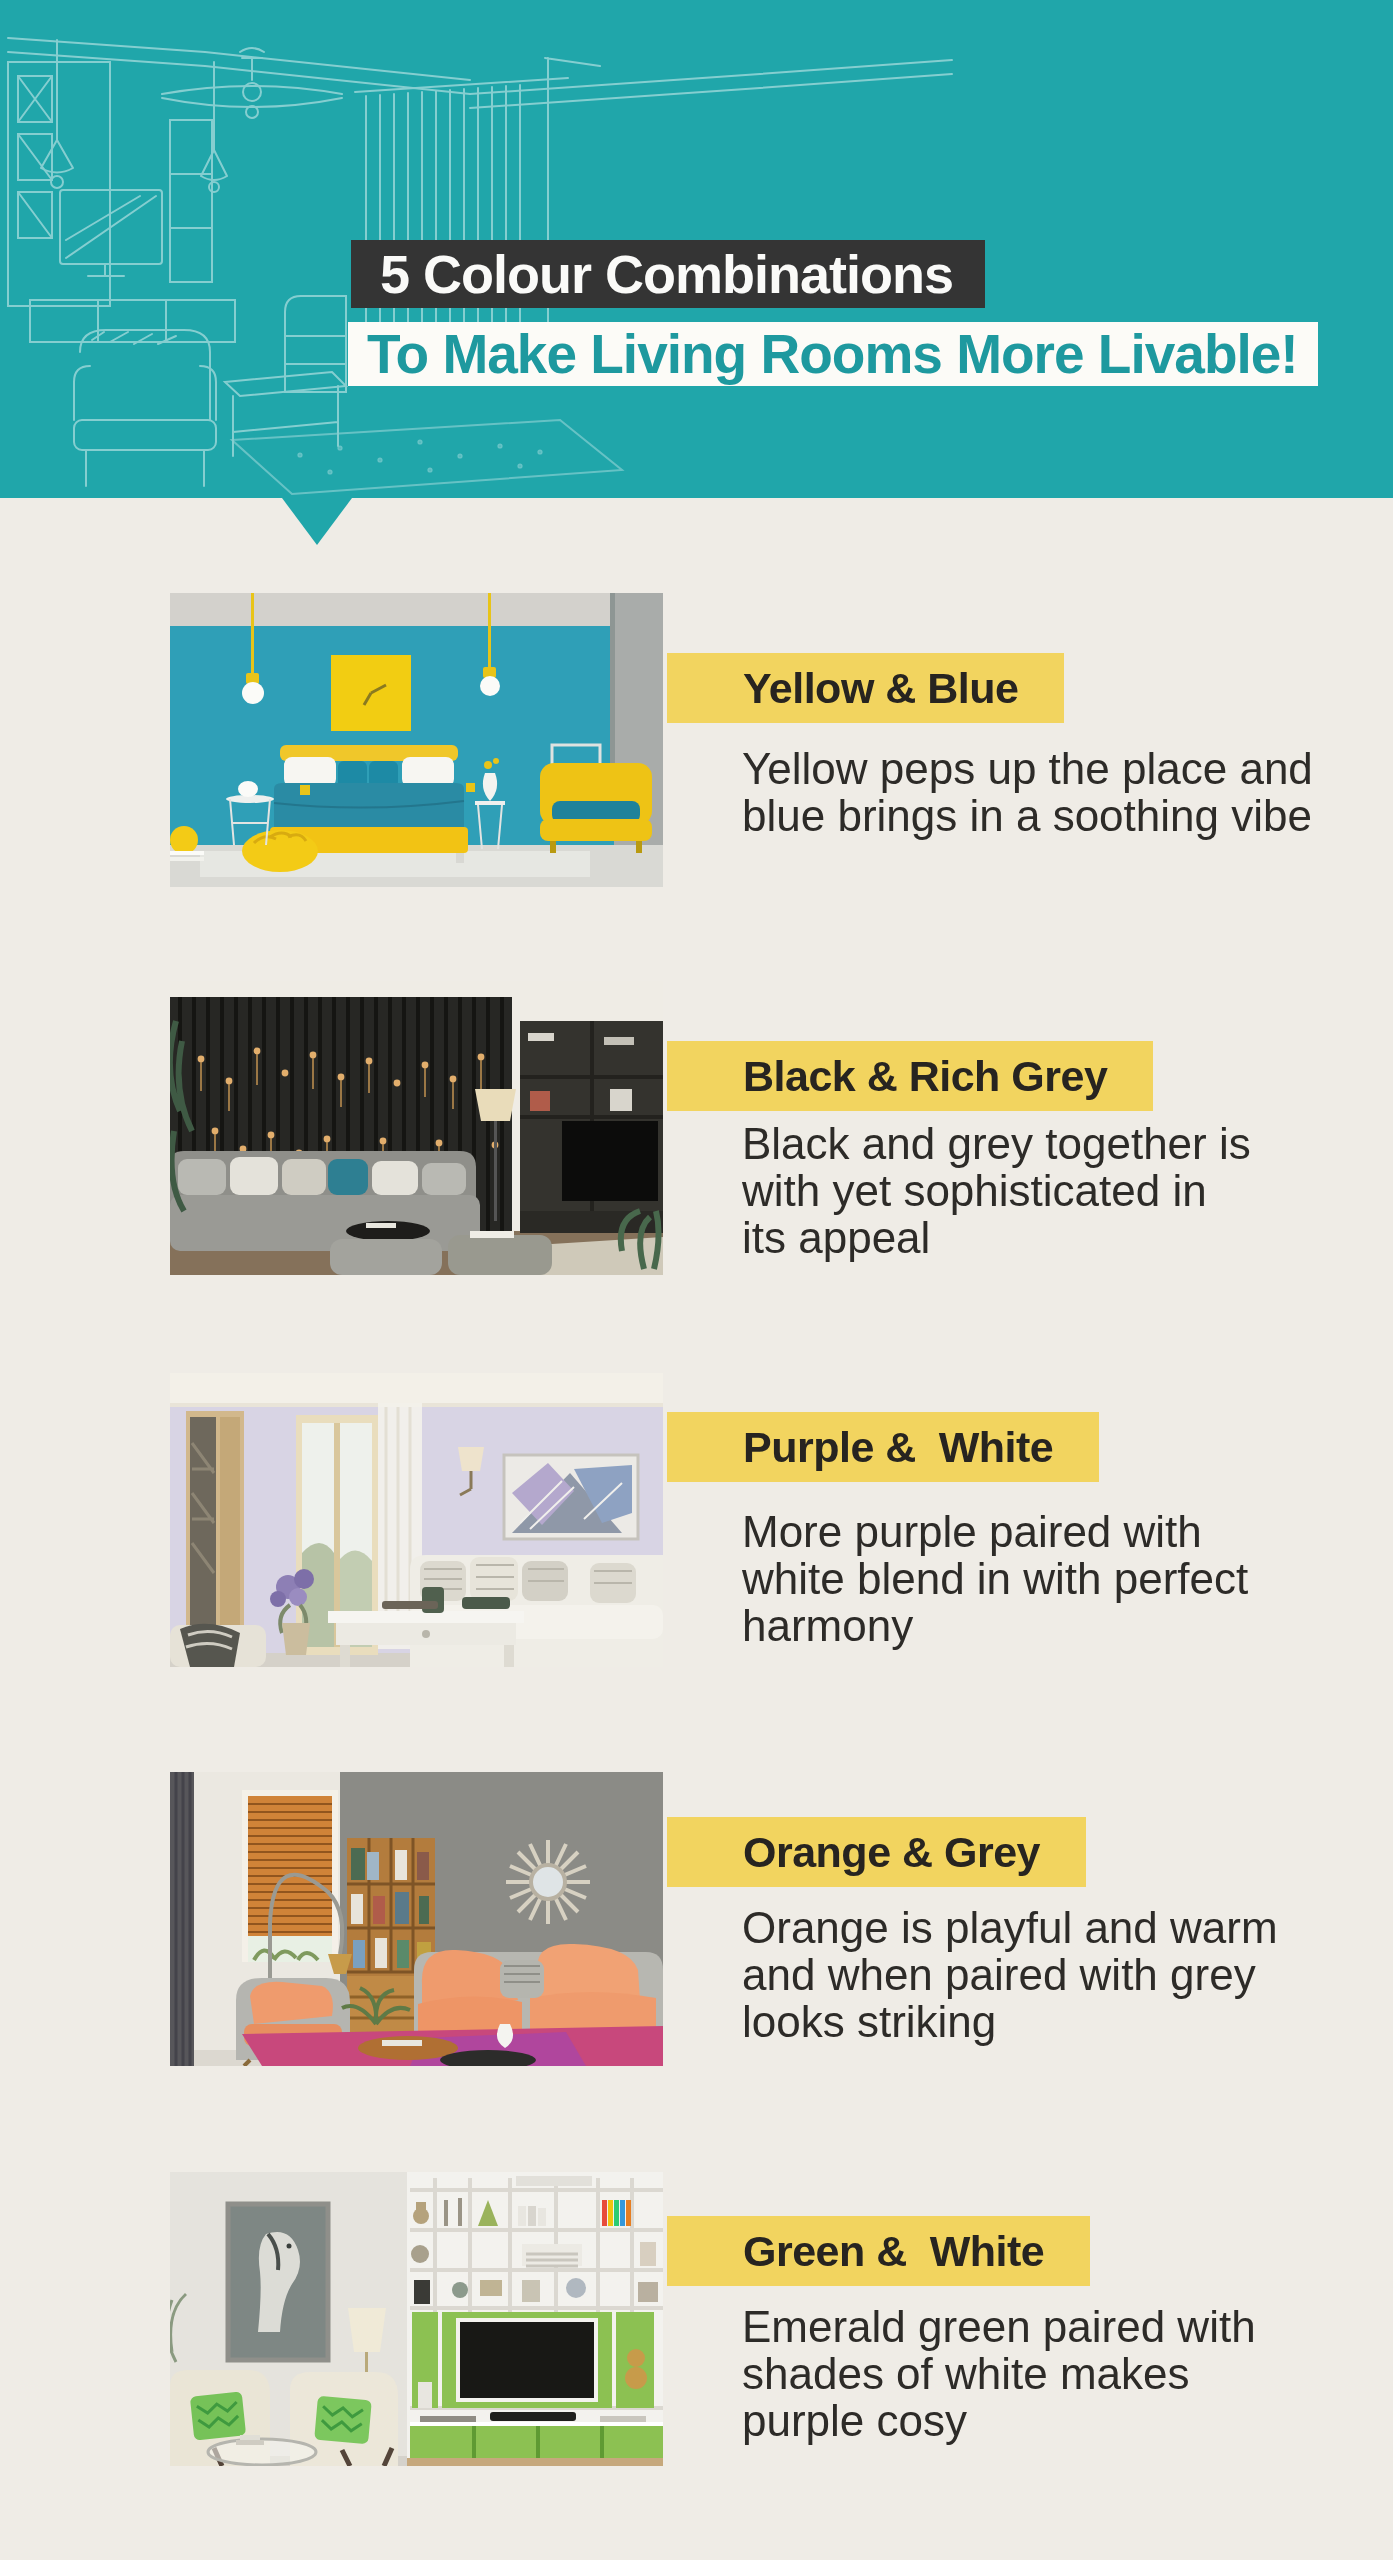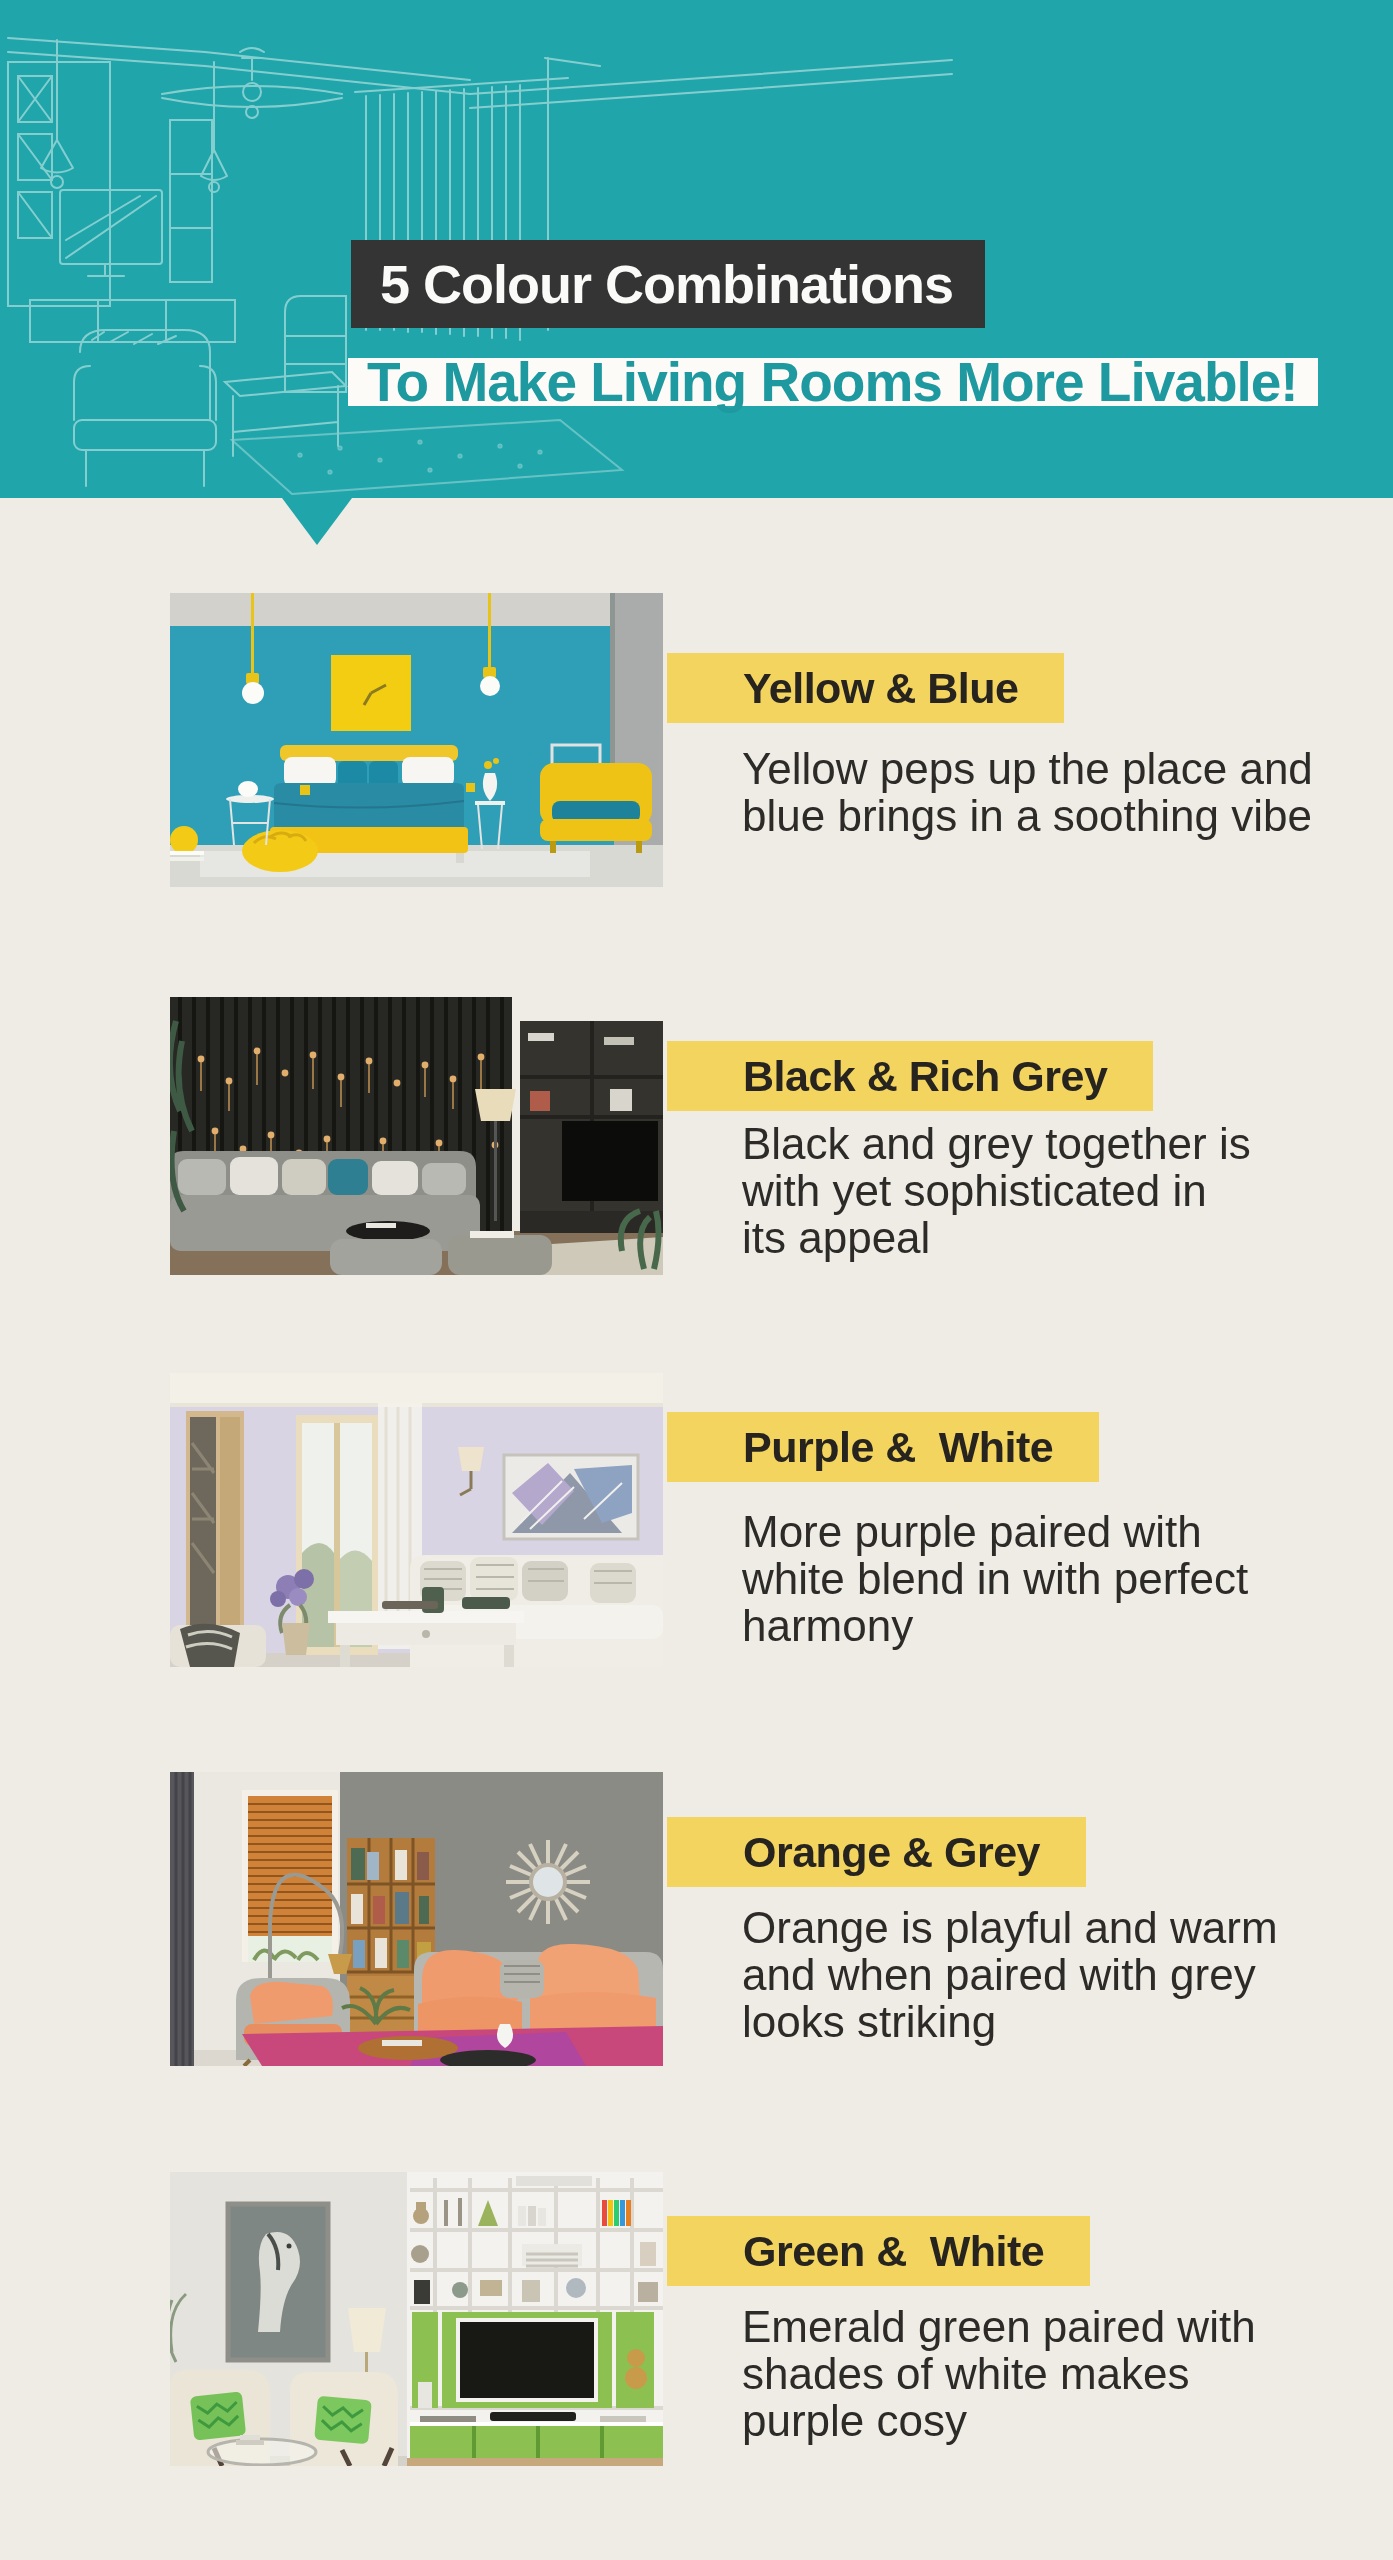--- a/index.html
+++ b/index.html
@@ -15,25 +15,25 @@
 
   .logo{position:absolute;top:26px;right:48px;display:flex;align-items:flex-start;}
   .logo-icon{display:block;}
   .logo-text{margin-left:16px;margin-top:26px;}
   .brand{color:#ffffff;font-size:40px;letter-spacing:1px;line-height:1;white-space:nowrap;}
   .brand .bold{font-weight:700;}
   .brand .light{font-weight:400;opacity:.96;}
   .tagline{color:rgba(255,255,255,.88);font-size:16px;font-style:italic;font-weight:600;
            letter-spacing:3px;margin-top:8px;white-space:nowrap;}
 
-  .bar1{position:absolute;left:351px;top:240px;width:634px;height:88px;background:#343434;
+  .bar1{position:absolute;left:351px;top:240px;width:634px;height:68px;background:#343434;
         display:flex;align-items:center;box-sizing:border-box;padding-left:29px;}
   .bar1 span{color:#fafaf8;font-size:54px;font-weight:700;letter-spacing:-1px;white-space:pre;}
-  .bar2{position:absolute;left:348px;top:322px;width:970px;height:48px;background:#fcfbf7;
-        display:flex;align-items:center;box-sizing:border-box;padding-left:19px;margin-top:36px;}
+  .bar2{position:absolute;left:348px;top:322px;width:970px;height:64px;background:#fcfbf7;
+        display:flex;align-items:center;box-sizing:border-box;padding-left:19px;}
   .bar2 span{color:#1e999f;font-size:55px;font-weight:700;letter-spacing:-1px;white-space:pre;}
 
   
   .combo{position:absolute;left:0;width:1393px;height:0;}
   .photo{position:absolute;left:170px;top:0;display:block;}
   .badge{position:absolute;left:667px;height:70px;background:#f2d45f;
          display:inline-flex;align-items:center;box-sizing:border-box;
          padding:0 46px 0 76px;white-space:pre;
          color:#272420;font-size:43px;font-weight:700;letter-spacing:-0.5px;margin-top:8px;}
   .desc{position:absolute;left:742px;color:#2d2b28;font-size:44px;line-height:47px;

